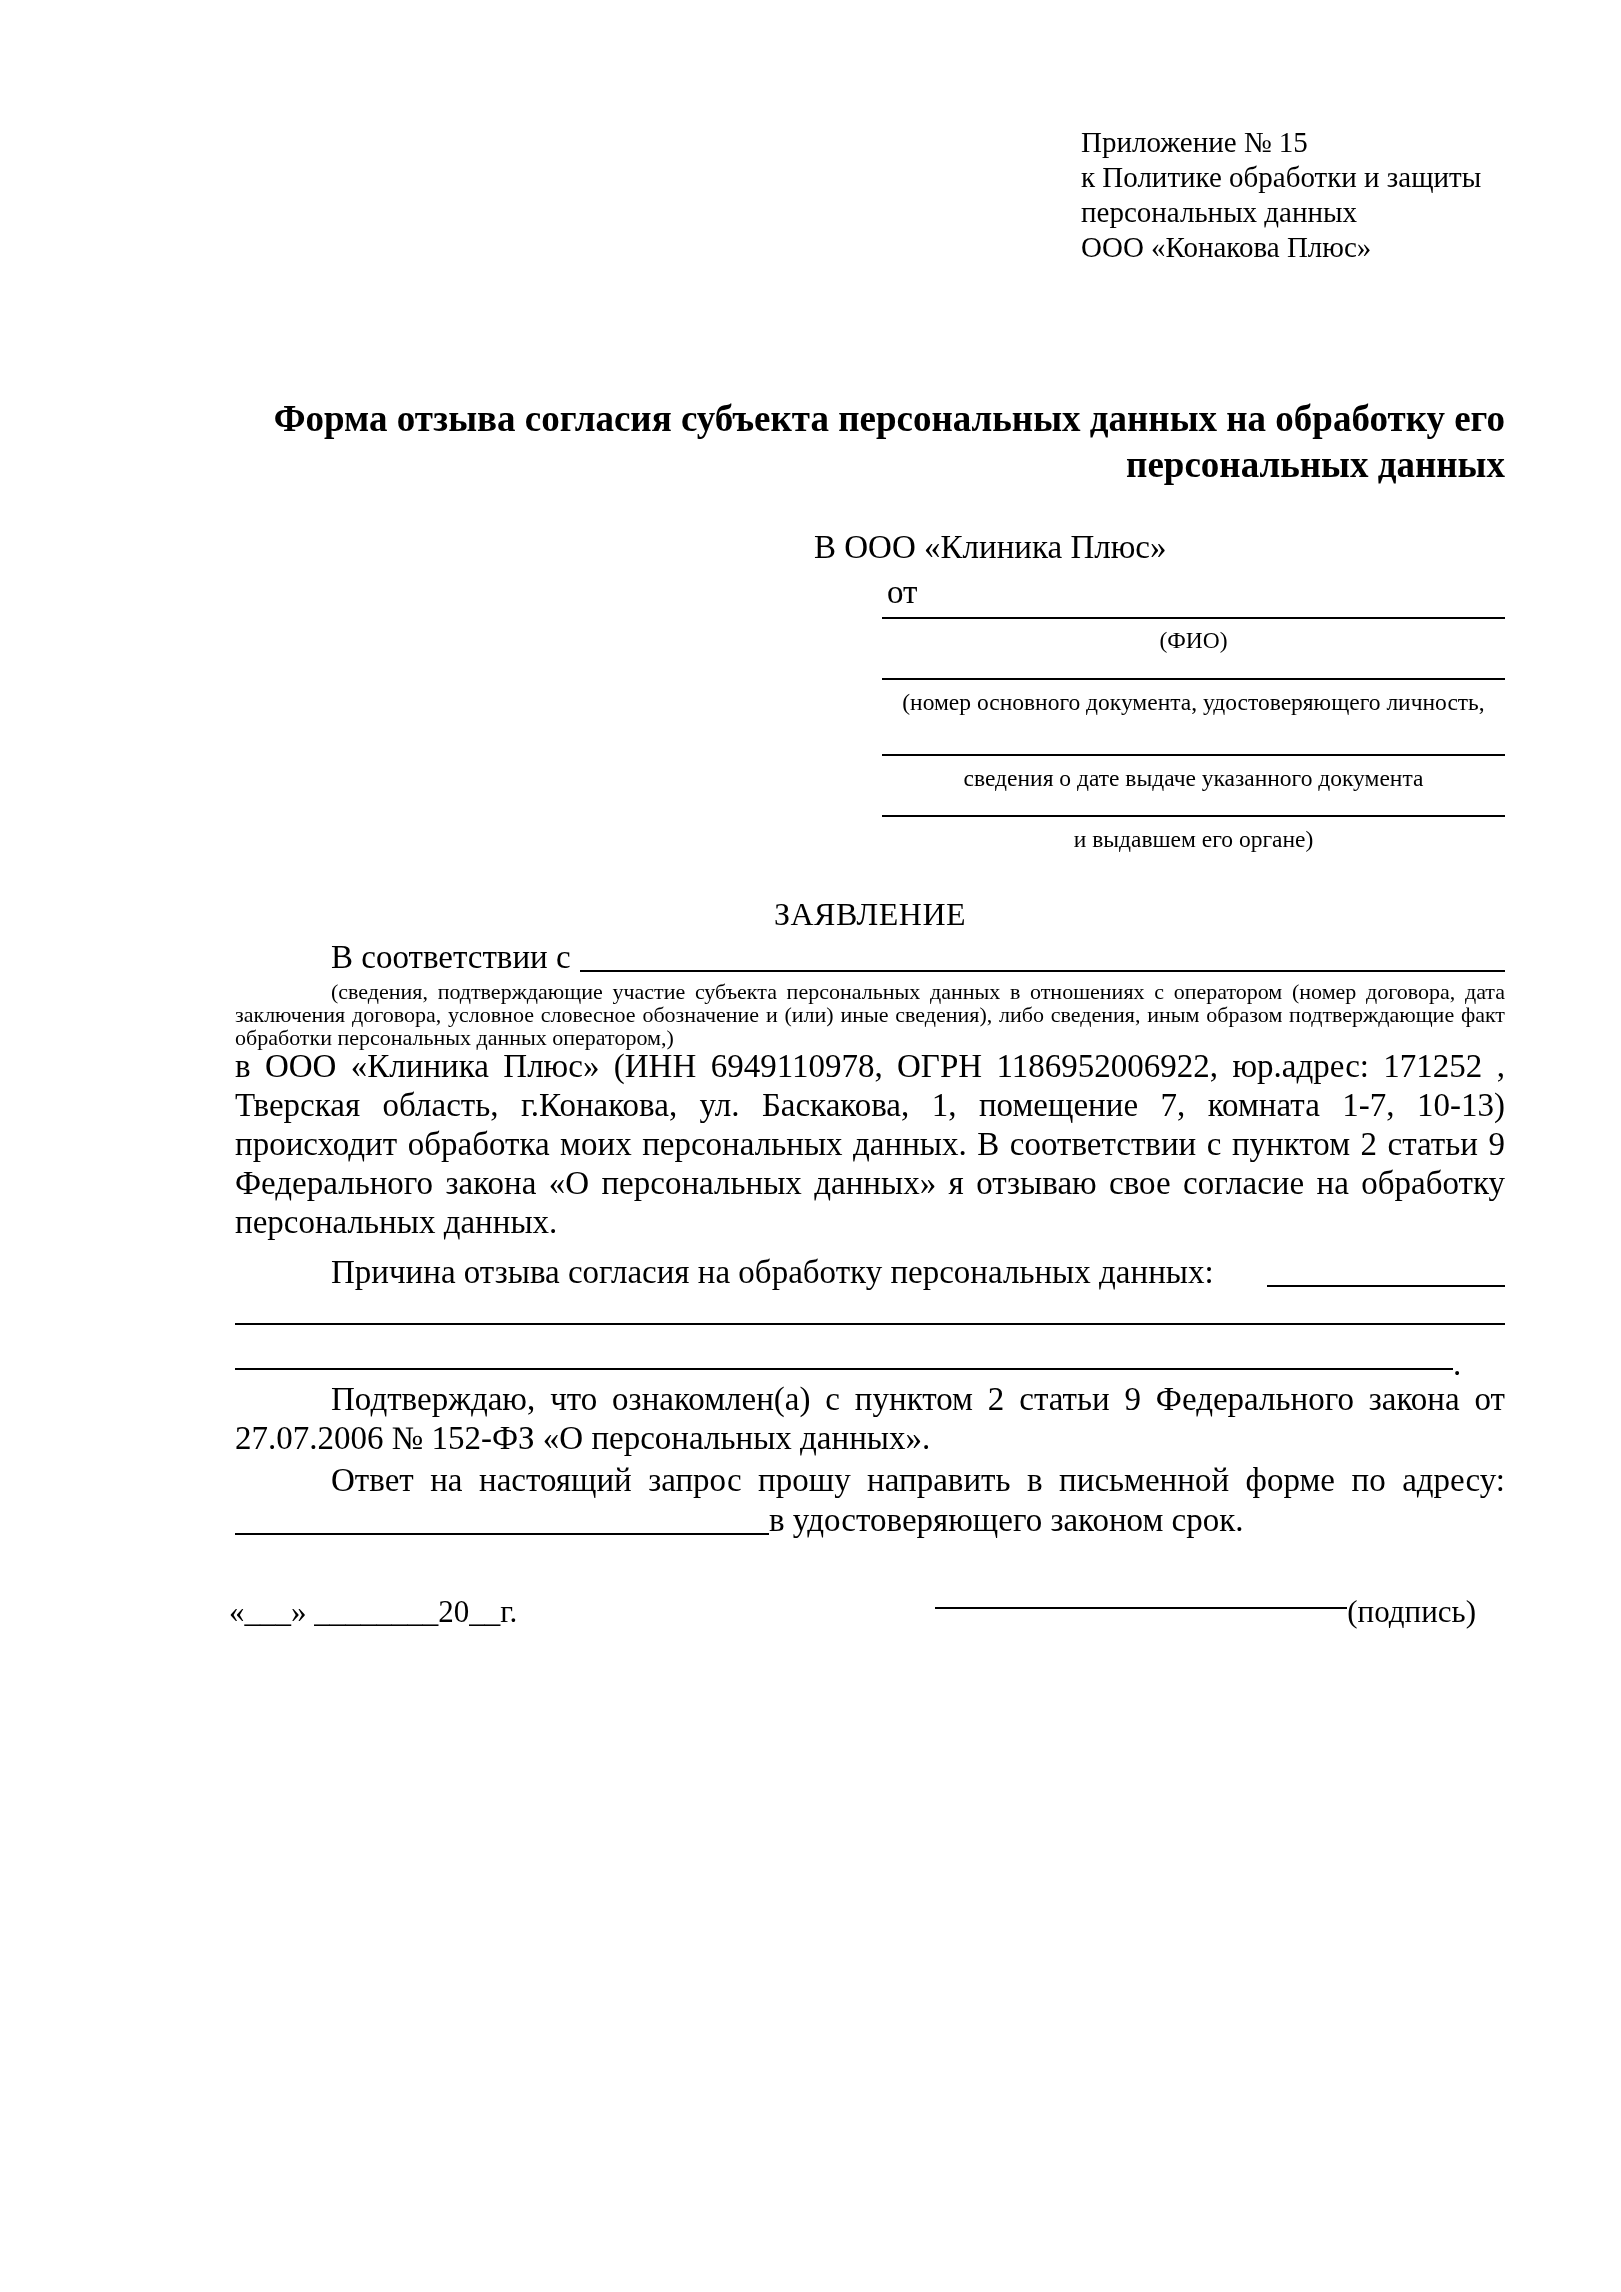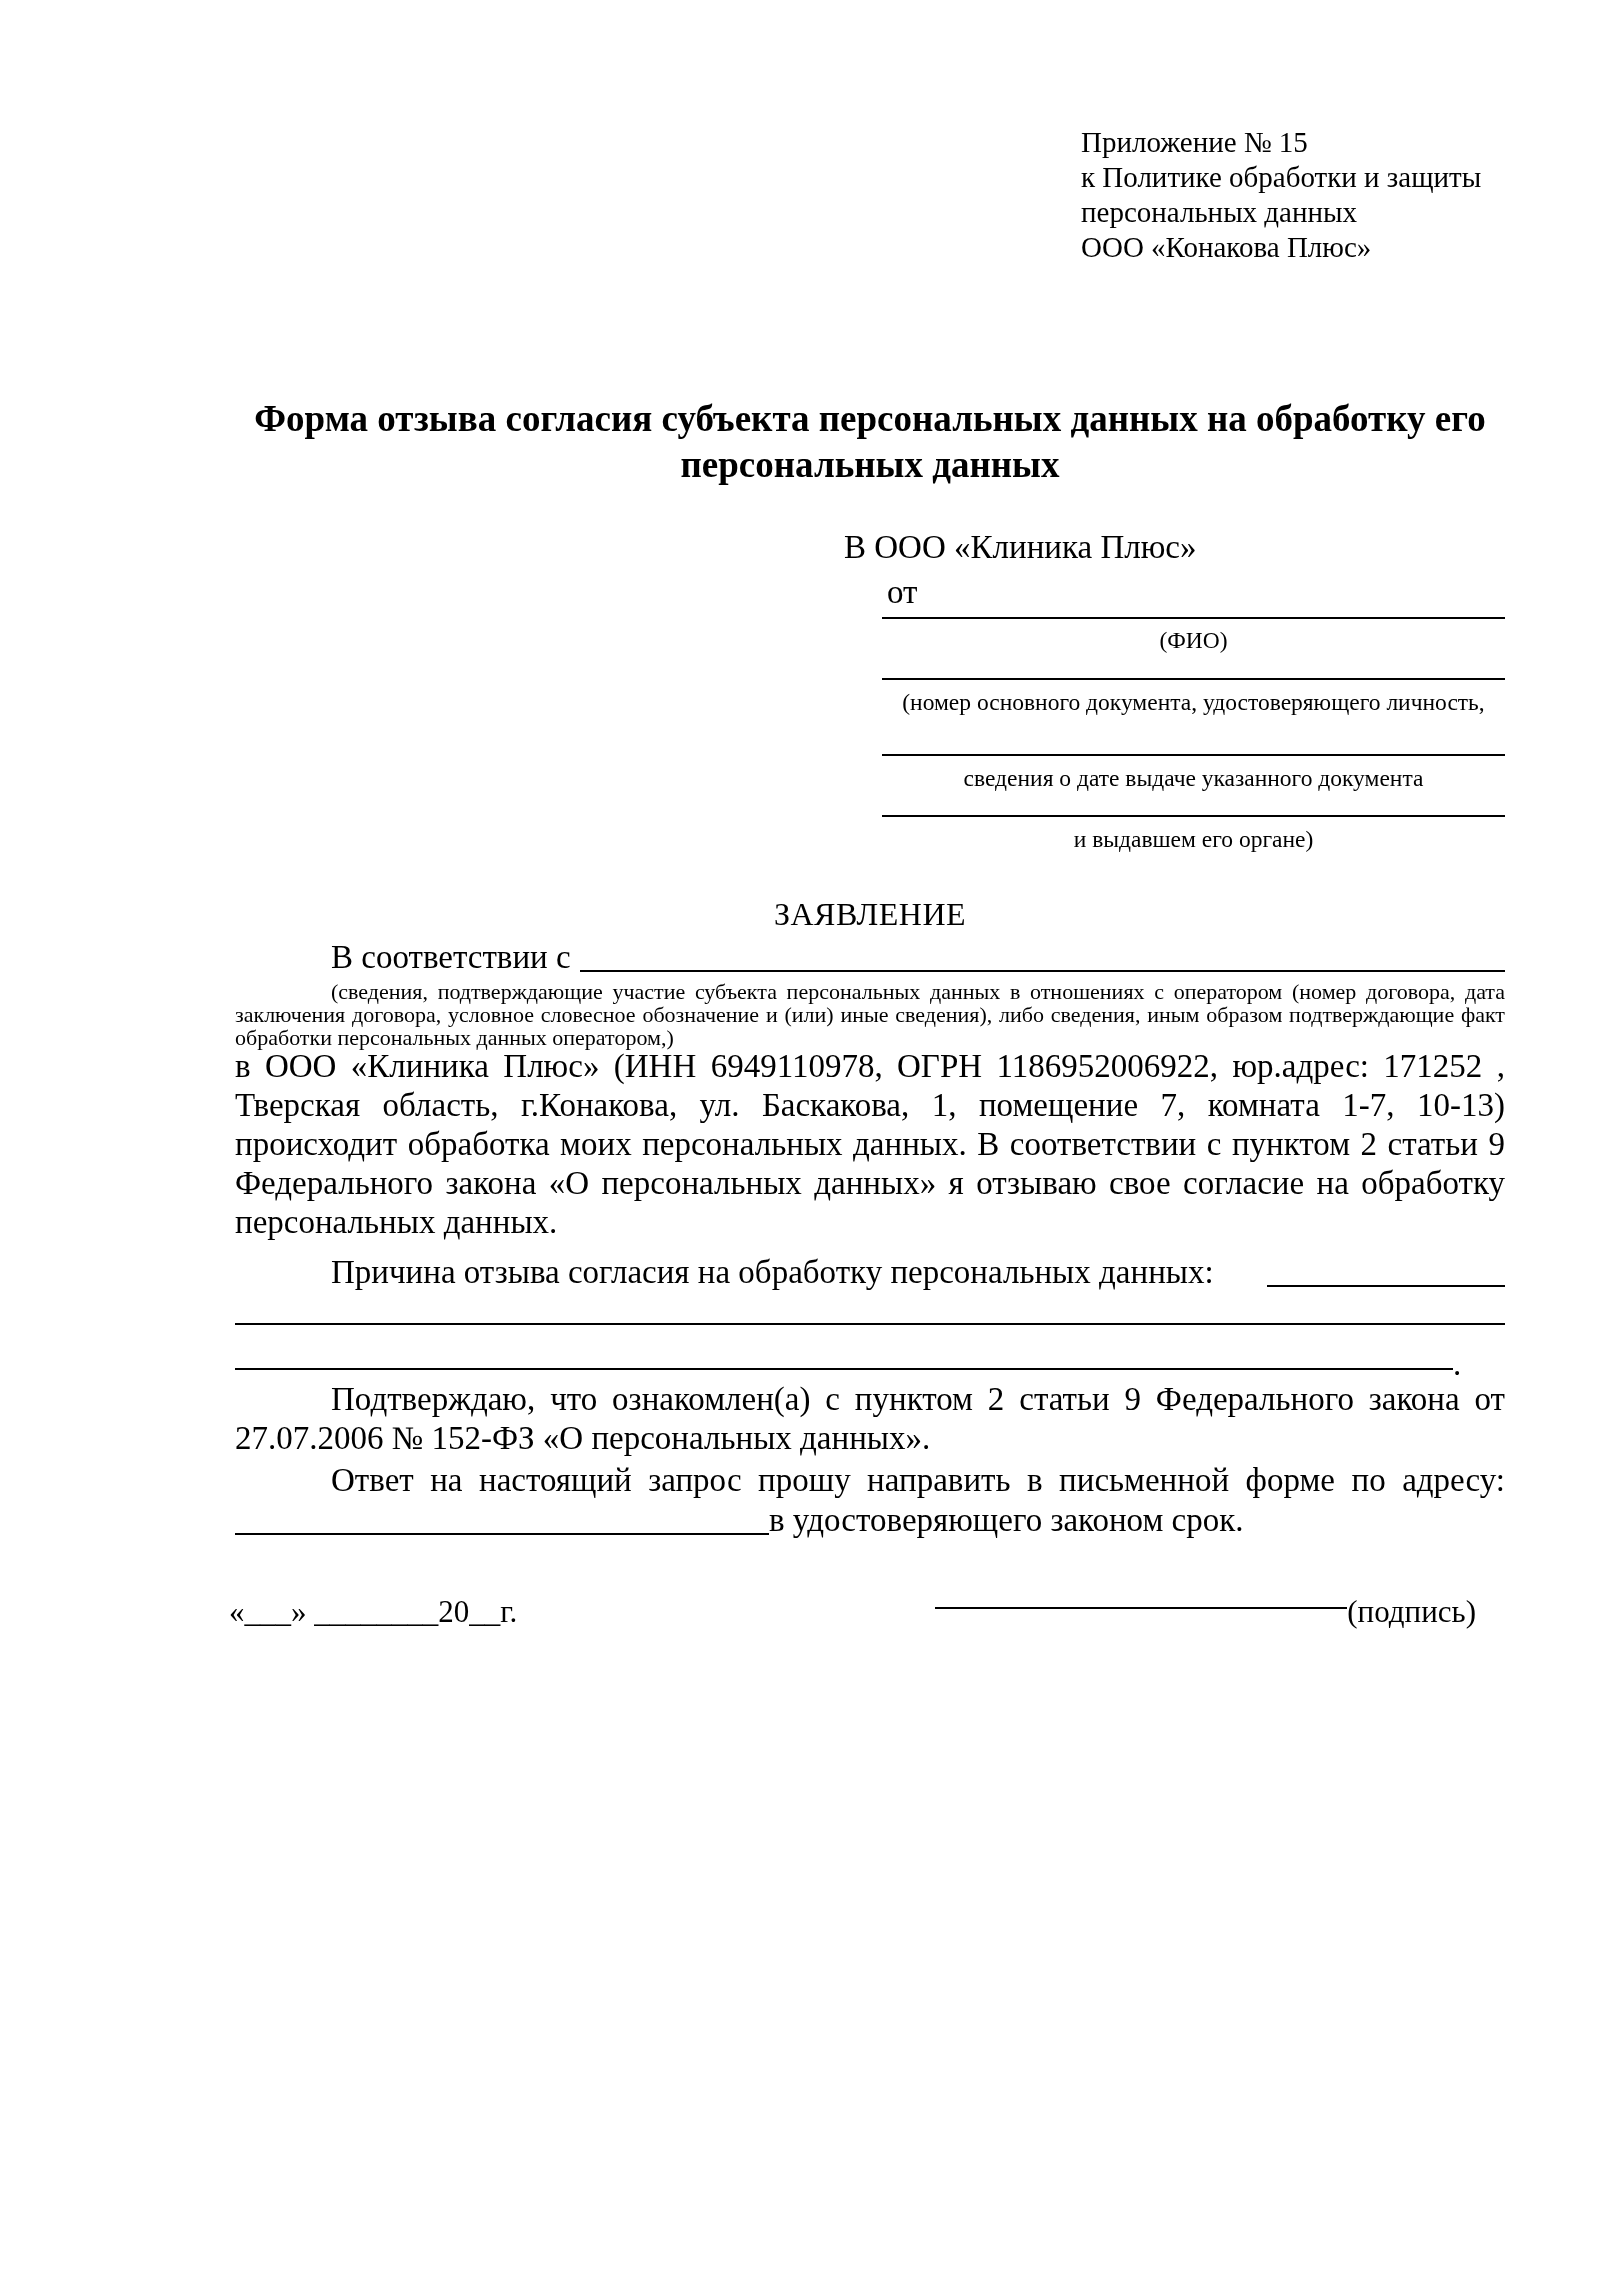--- a/index.html
+++ b/index.html
@@ -26,33 +26,32 @@
     line-height: 35px;
     text-align: left;
   }
 
   
   .doc-title {
     position: absolute;
     left: 235px;
     top: 396px;
     width: 1270px;
-    text-align: center;
+    text-align: right;
     font-weight: bold;
     font-size: 37px;
     line-height: 46px;
   }
 
   
   .to-line {
     position: absolute;
     left: 814px;
     top: 529px;
     font-size: 33px;
-    margin-left: 30px;
   }
   .from-label {
     position: absolute;
     left: 887px;
     top: 574px;
     font-size: 33px;
   }
   .u-line {
     position: absolute;
     left: 882px;

